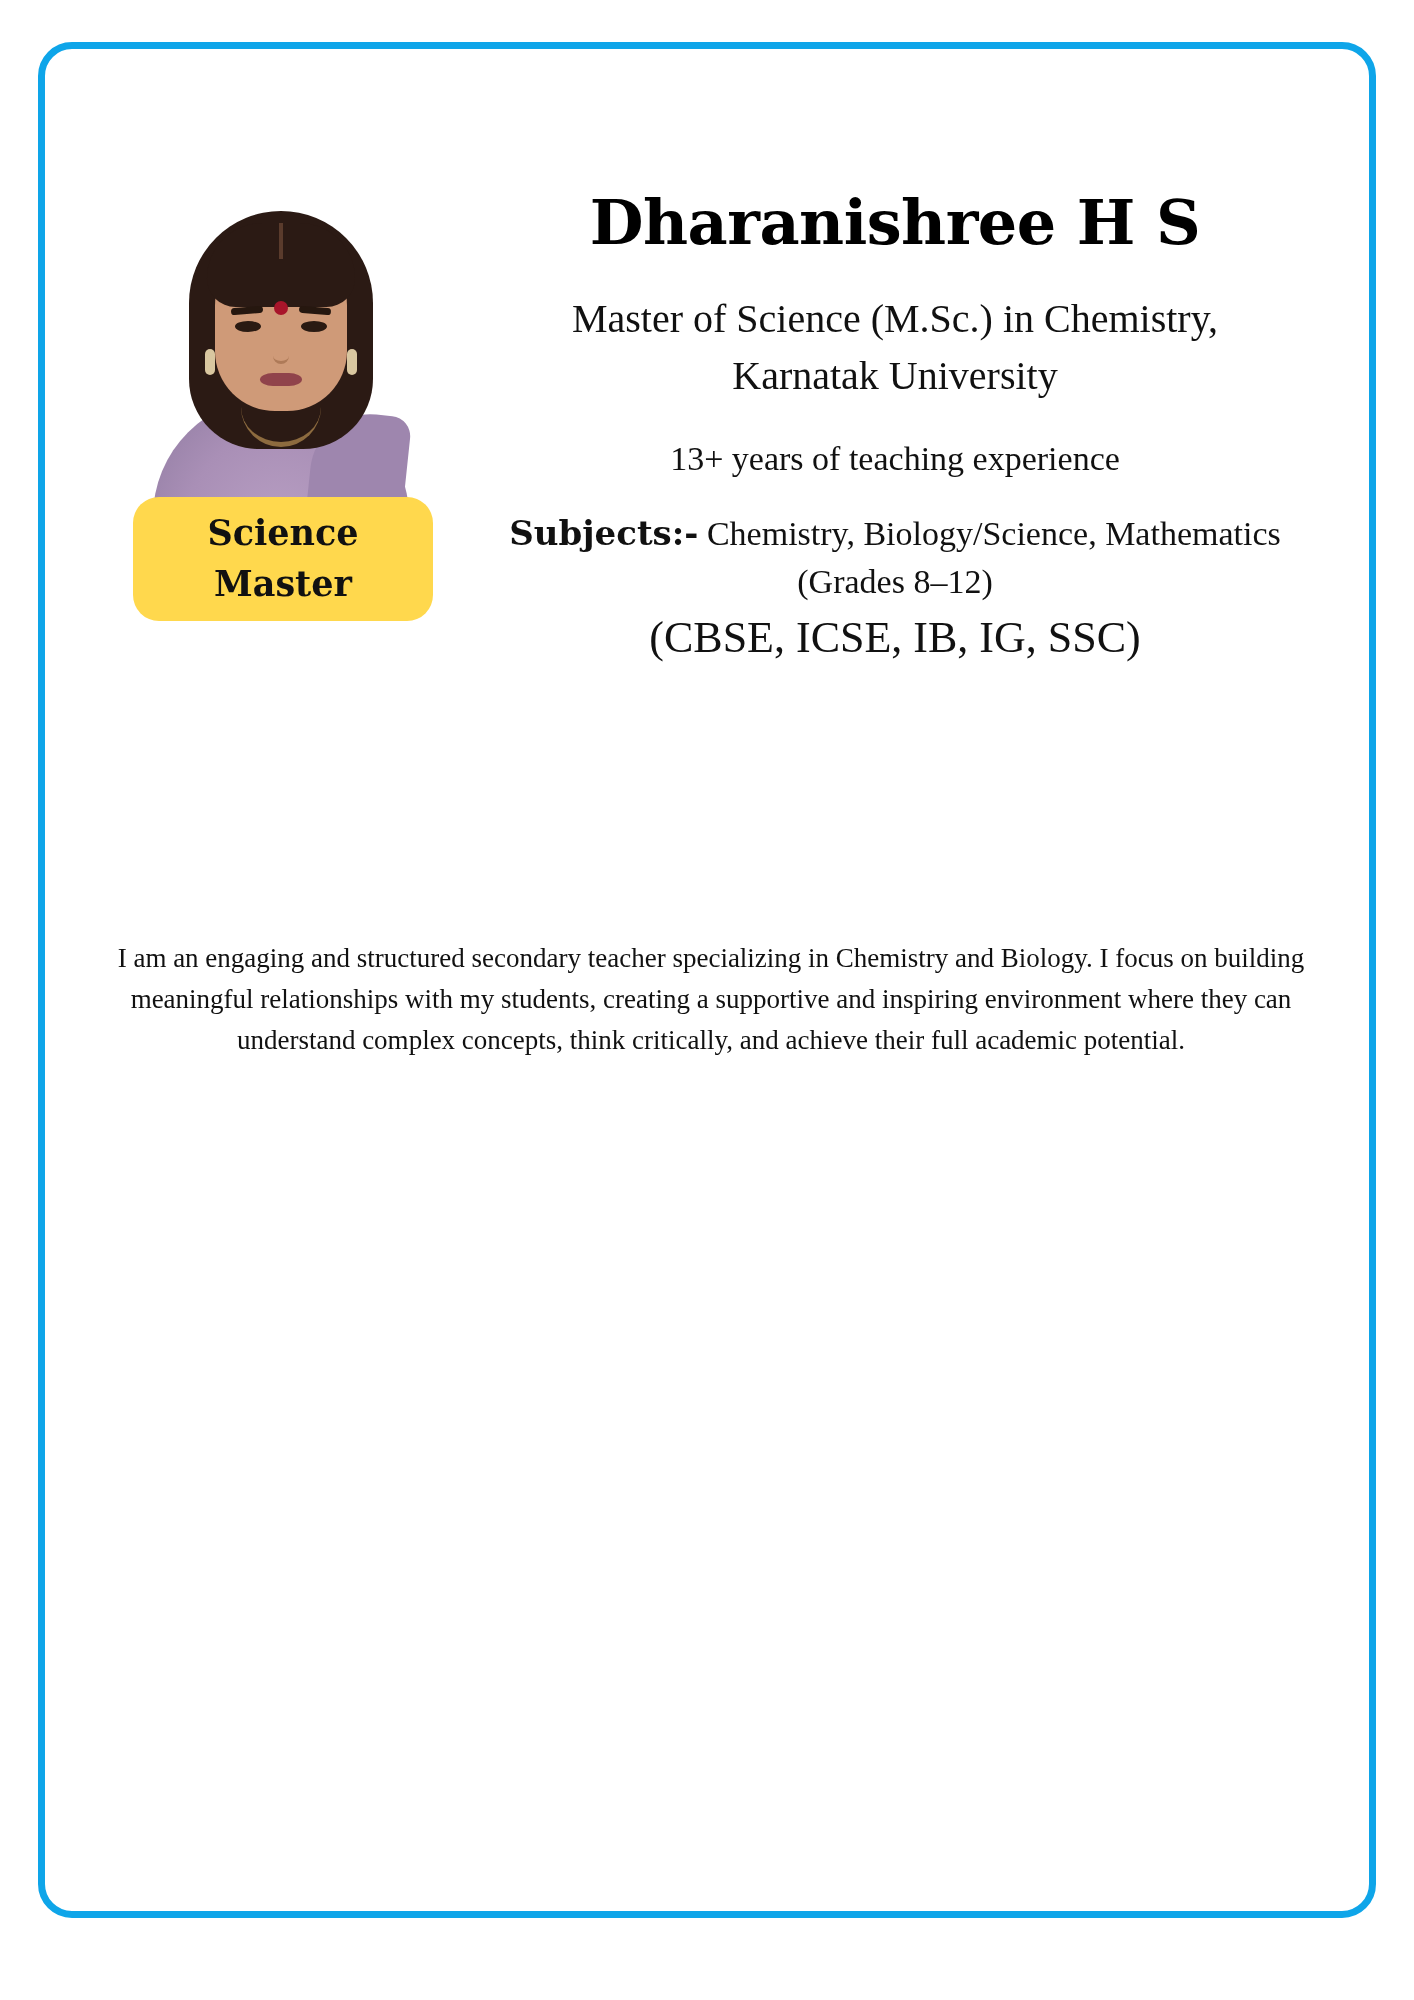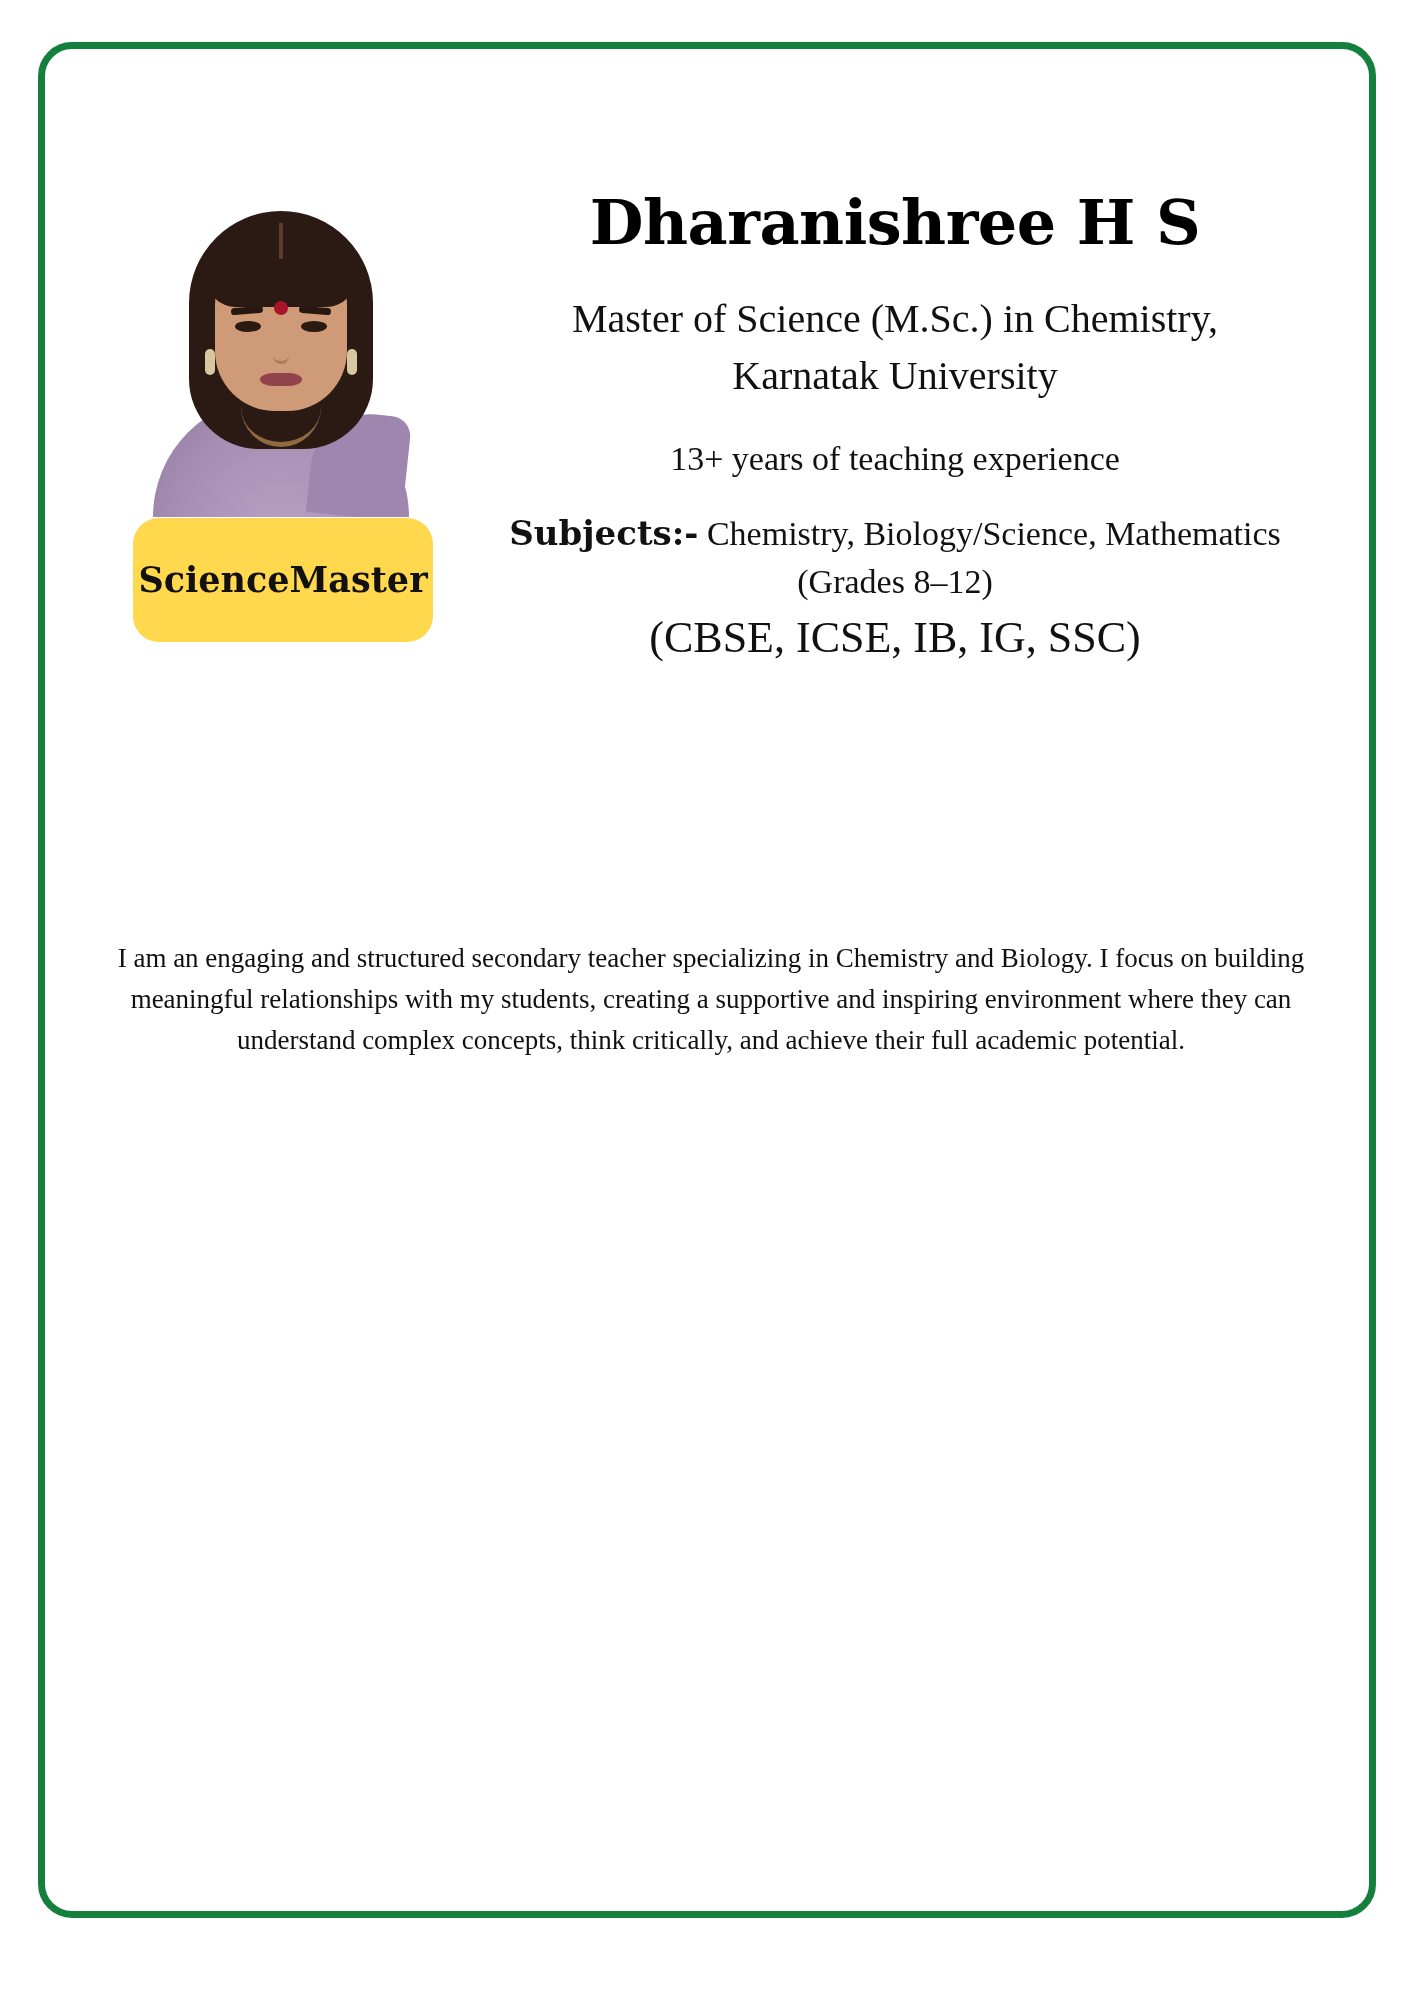--- a/index.html
+++ b/index.html
@@ -16,21 +16,21 @@
     overflow: hidden;
   }
 
   .card {
     position: absolute;
     left: 38px;
     top: 42px;
     width: 1338px;
     height: 1876px;
     box-sizing: border-box;
-    border: 7px solid #15803d;
+    border: 7px solid #0ea5e9;
     border-radius: 34px;
     background: #ffffff;
   }
 
   .header {
     position: absolute;
     left: 0;
     top: 0;
     width: 100%;
     display: flex;
@@ -202,30 +202,29 @@
 
   .badge {
     position: absolute;
     left: 88px;
     top: 448px;
     width: 300px;
     height: 124px;
     background: #ffd84d;
     border-radius: 26px;
     display: flex;
-    flex-direction: row;
+    flex-direction: column;
     align-items: center;
     justify-content: center;
     font-family: "DejaVu Serif", serif;
     font-weight: bold;
     font-size: 35px;
     line-height: 1.45;
     color: #111111;
     text-align: center;
-    margin-top: 21px;
   }
 
   .info-col {
     width: 880px;
     padding-top: 140px;
     padding-right: 40px;
     box-sizing: border-box;
     text-align: center;
   }
 

